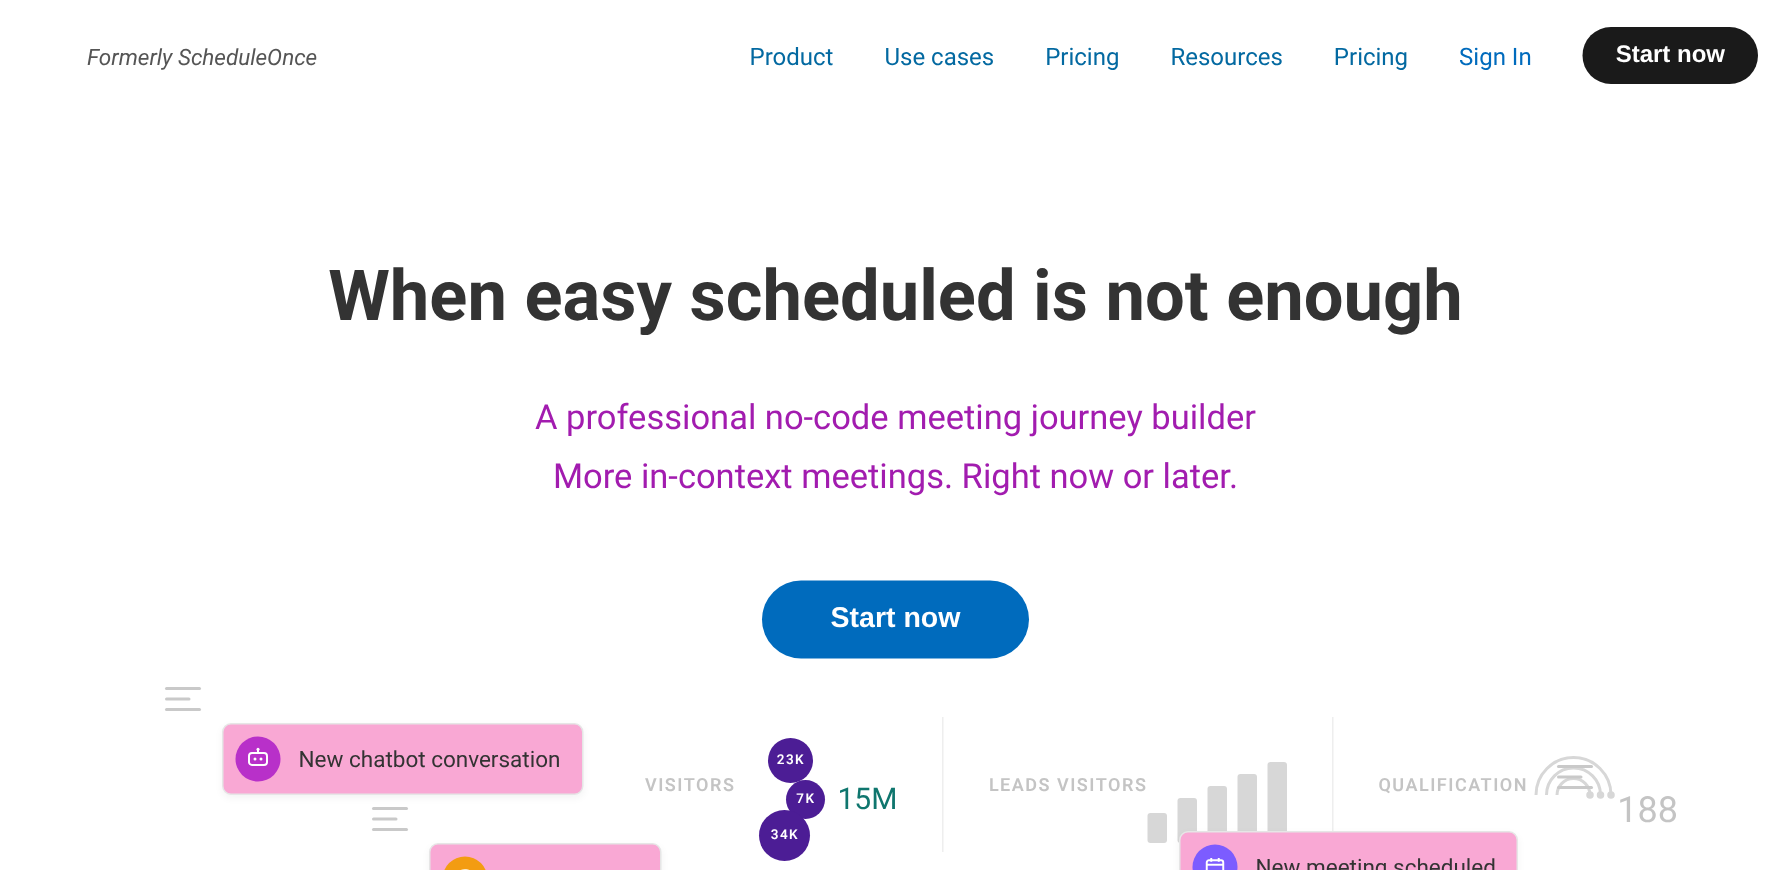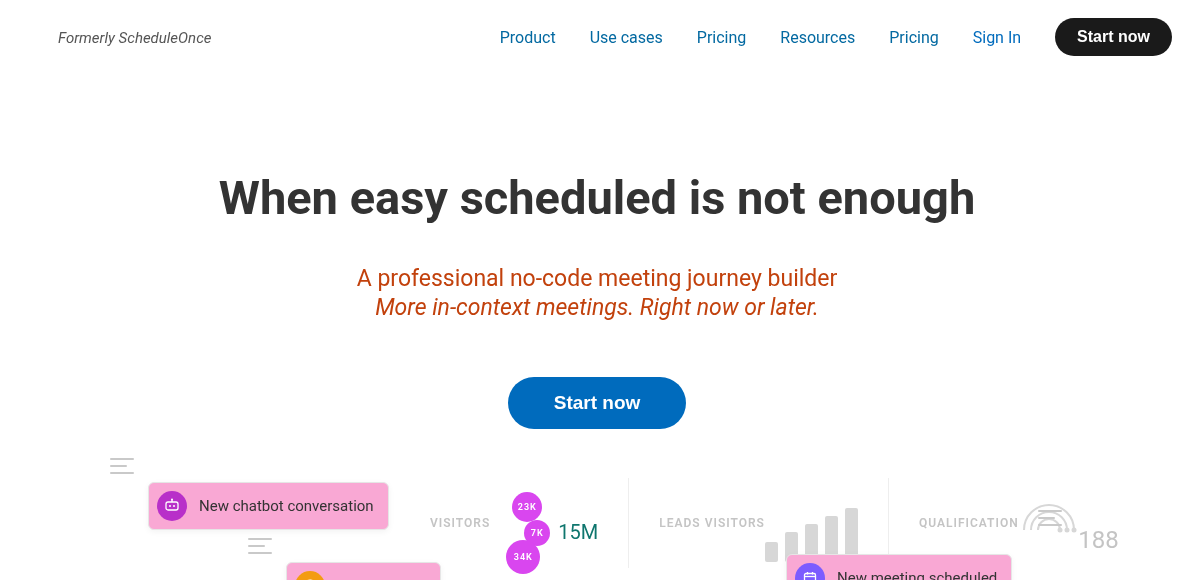--- a/index.html
+++ b/index.html
@@ -72,25 +72,25 @@
     text-align: center;
     margin-top: 110px;
   }
   .hero h1 {
     font-size: 47px;
     font-weight: 700;
     color: #333;
   }
   .hero .sub1, .hero .sub2 {
     font-size: 23px;
-    color: #c2410c;
+    color: #a21caf;
     font-weight: 400;
   }
   .hero .sub1 { margin-top: 40px; }
-  .hero .sub2 { margin-top: 2px; font-style: italic; }
+  .hero .sub2 { margin-top: 12px; }
   .cta {
     display: inline-block;
     margin-top: 56px;
     background: #006bbd;
     color: #fff;
     font-size: 19px;
     font-weight: 700;
     border: none;
     border-radius: 999px;
     padding: 15px 46px;
@@ -141,21 +141,21 @@
     color: #bbb;
     font-size: 12px;
     font-weight: 600;
     letter-spacing: 1px;
     z-index: -1;
   }
   .col { display: flex; flex-direction: row; align-items: center; }
   .col .label { color: #c4c4c4; }
   .bubbles { position: relative; margin-top: 8px; width: 90px; height: 70px; }
   .bubble {
-    position: absolute; border-radius: 50%; background: #d946ef;
+    position: absolute; border-radius: 50%; background: #4c1d95;
     color: #fff; font-size: 9px; display:flex; align-items:center; justify-content:center;
   }
   .big-num { font-size: 20px; color: #0f766e; margin-top: 18px; font-weight: 400; letter-spacing: 0; }
   .bars { display:flex; align-items:flex-end; gap:7px; margin-top: 18px; height: 60px;}
   .bars div { width: 13px; background: #d7d7d7; border-radius: 2px; }
   .rings { margin-top: 14px; position: relative; }
   .rings svg { display:block; }
   .ring-num { position:absolute; bottom: 6px; right: -30px; font-size: 24px; color:#c4c4c4; font-weight:400; letter-spacing:0;}
   .divider { width:1px; background:#eee; height: 90px; }
 </style>

